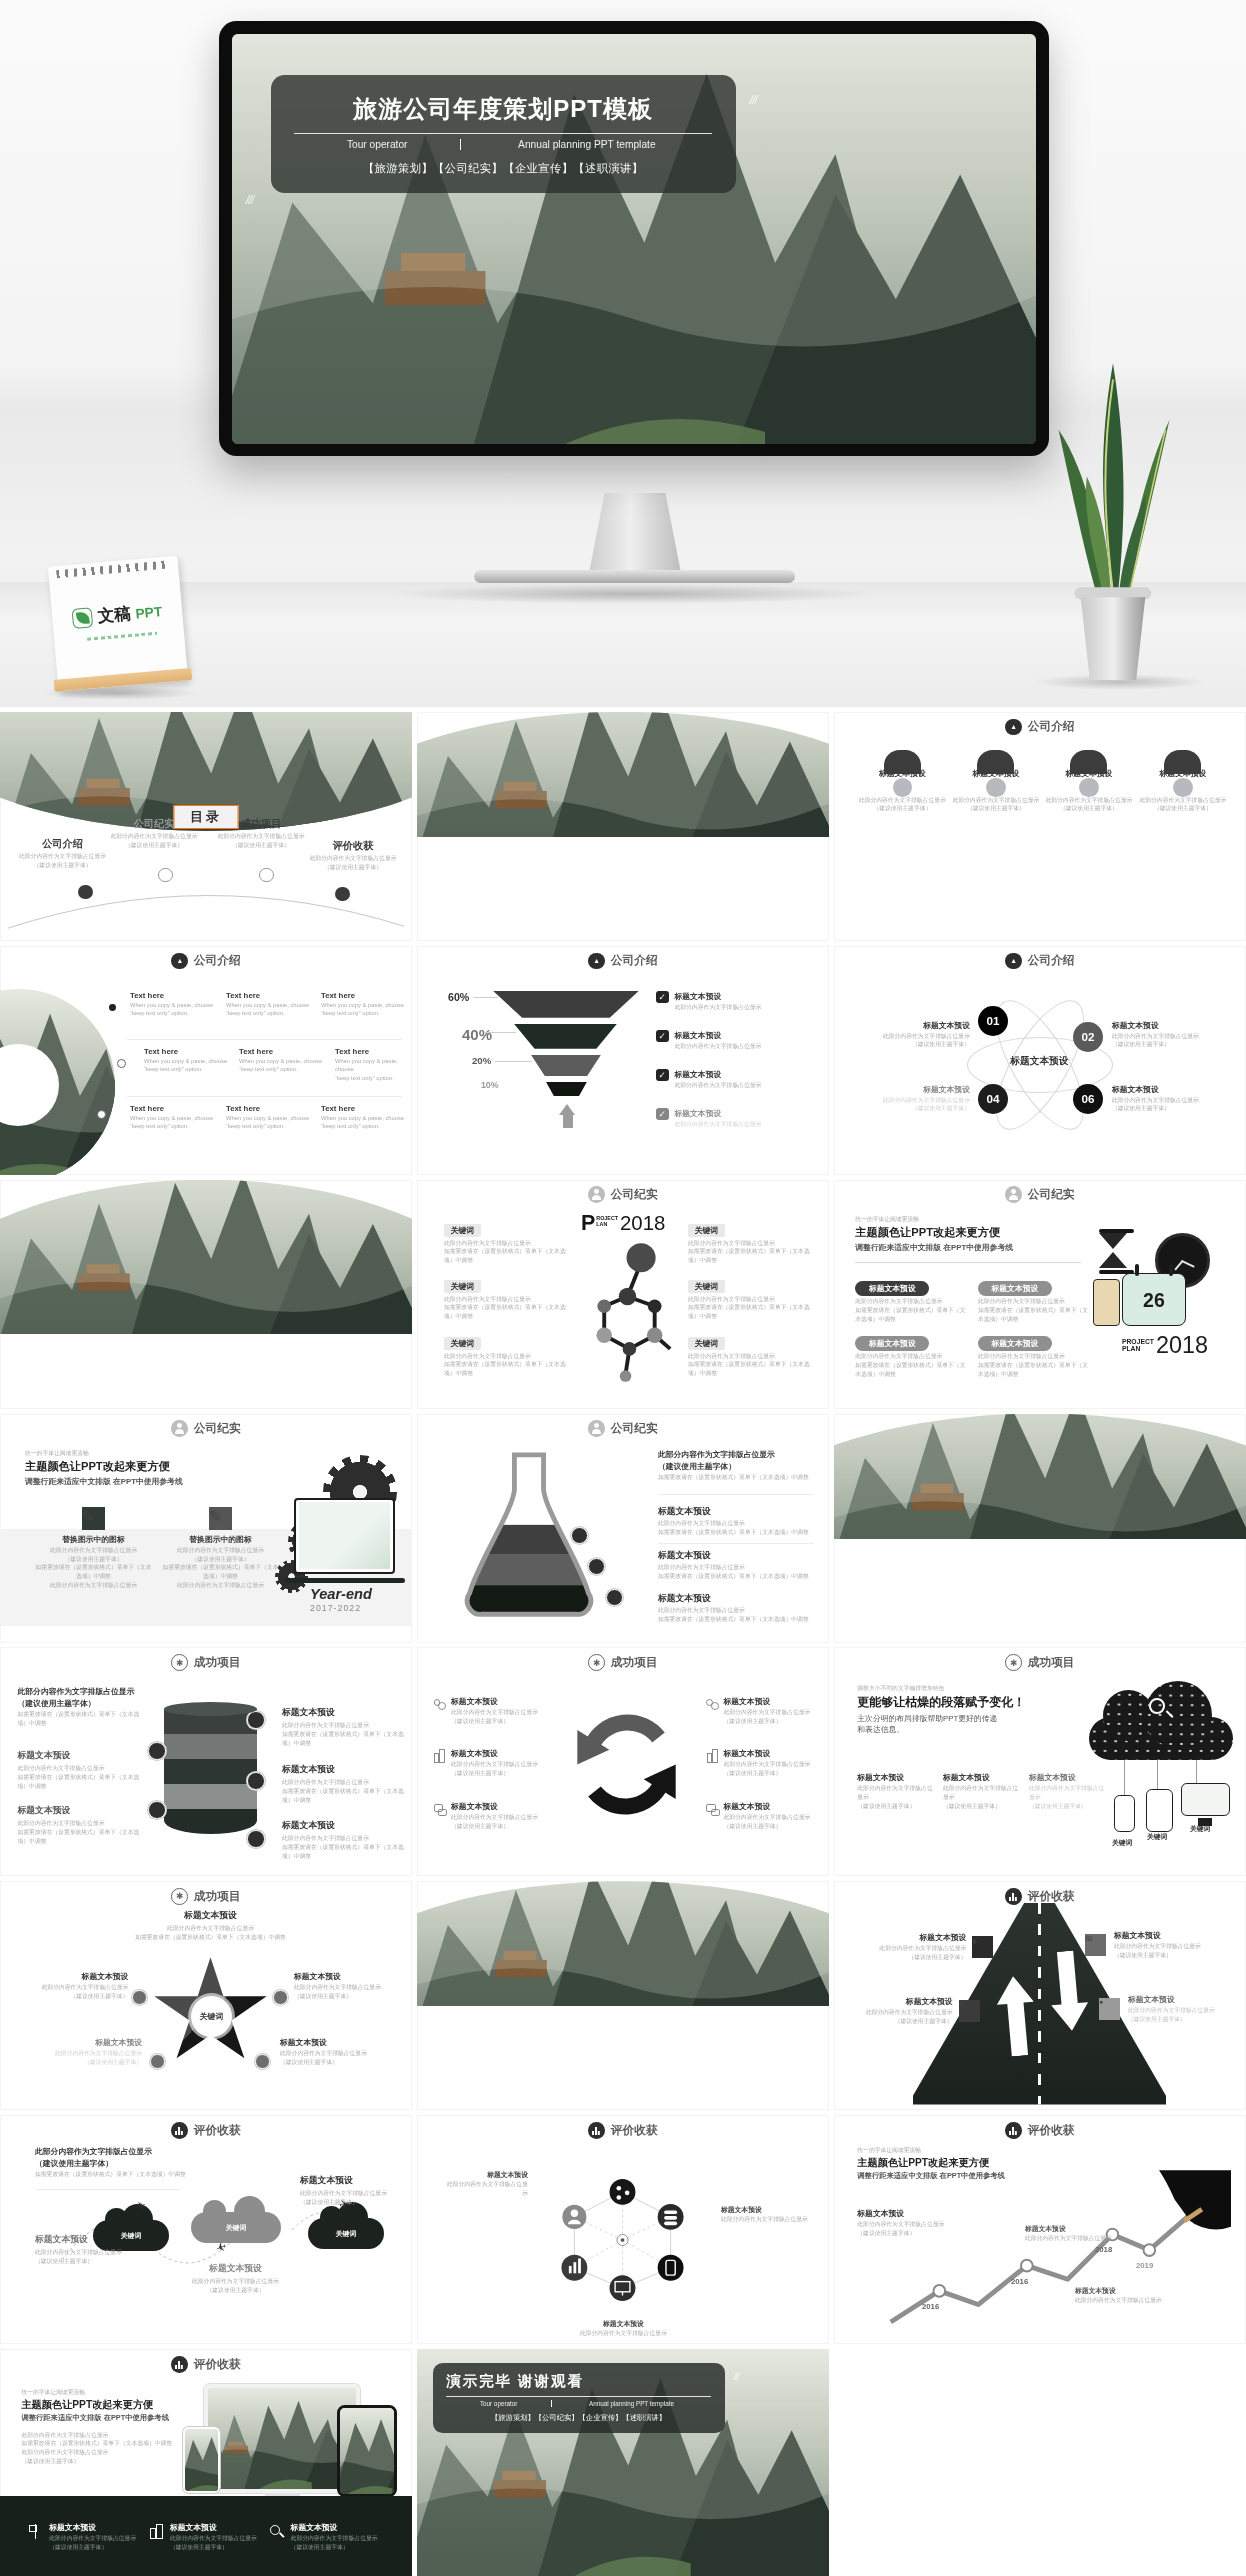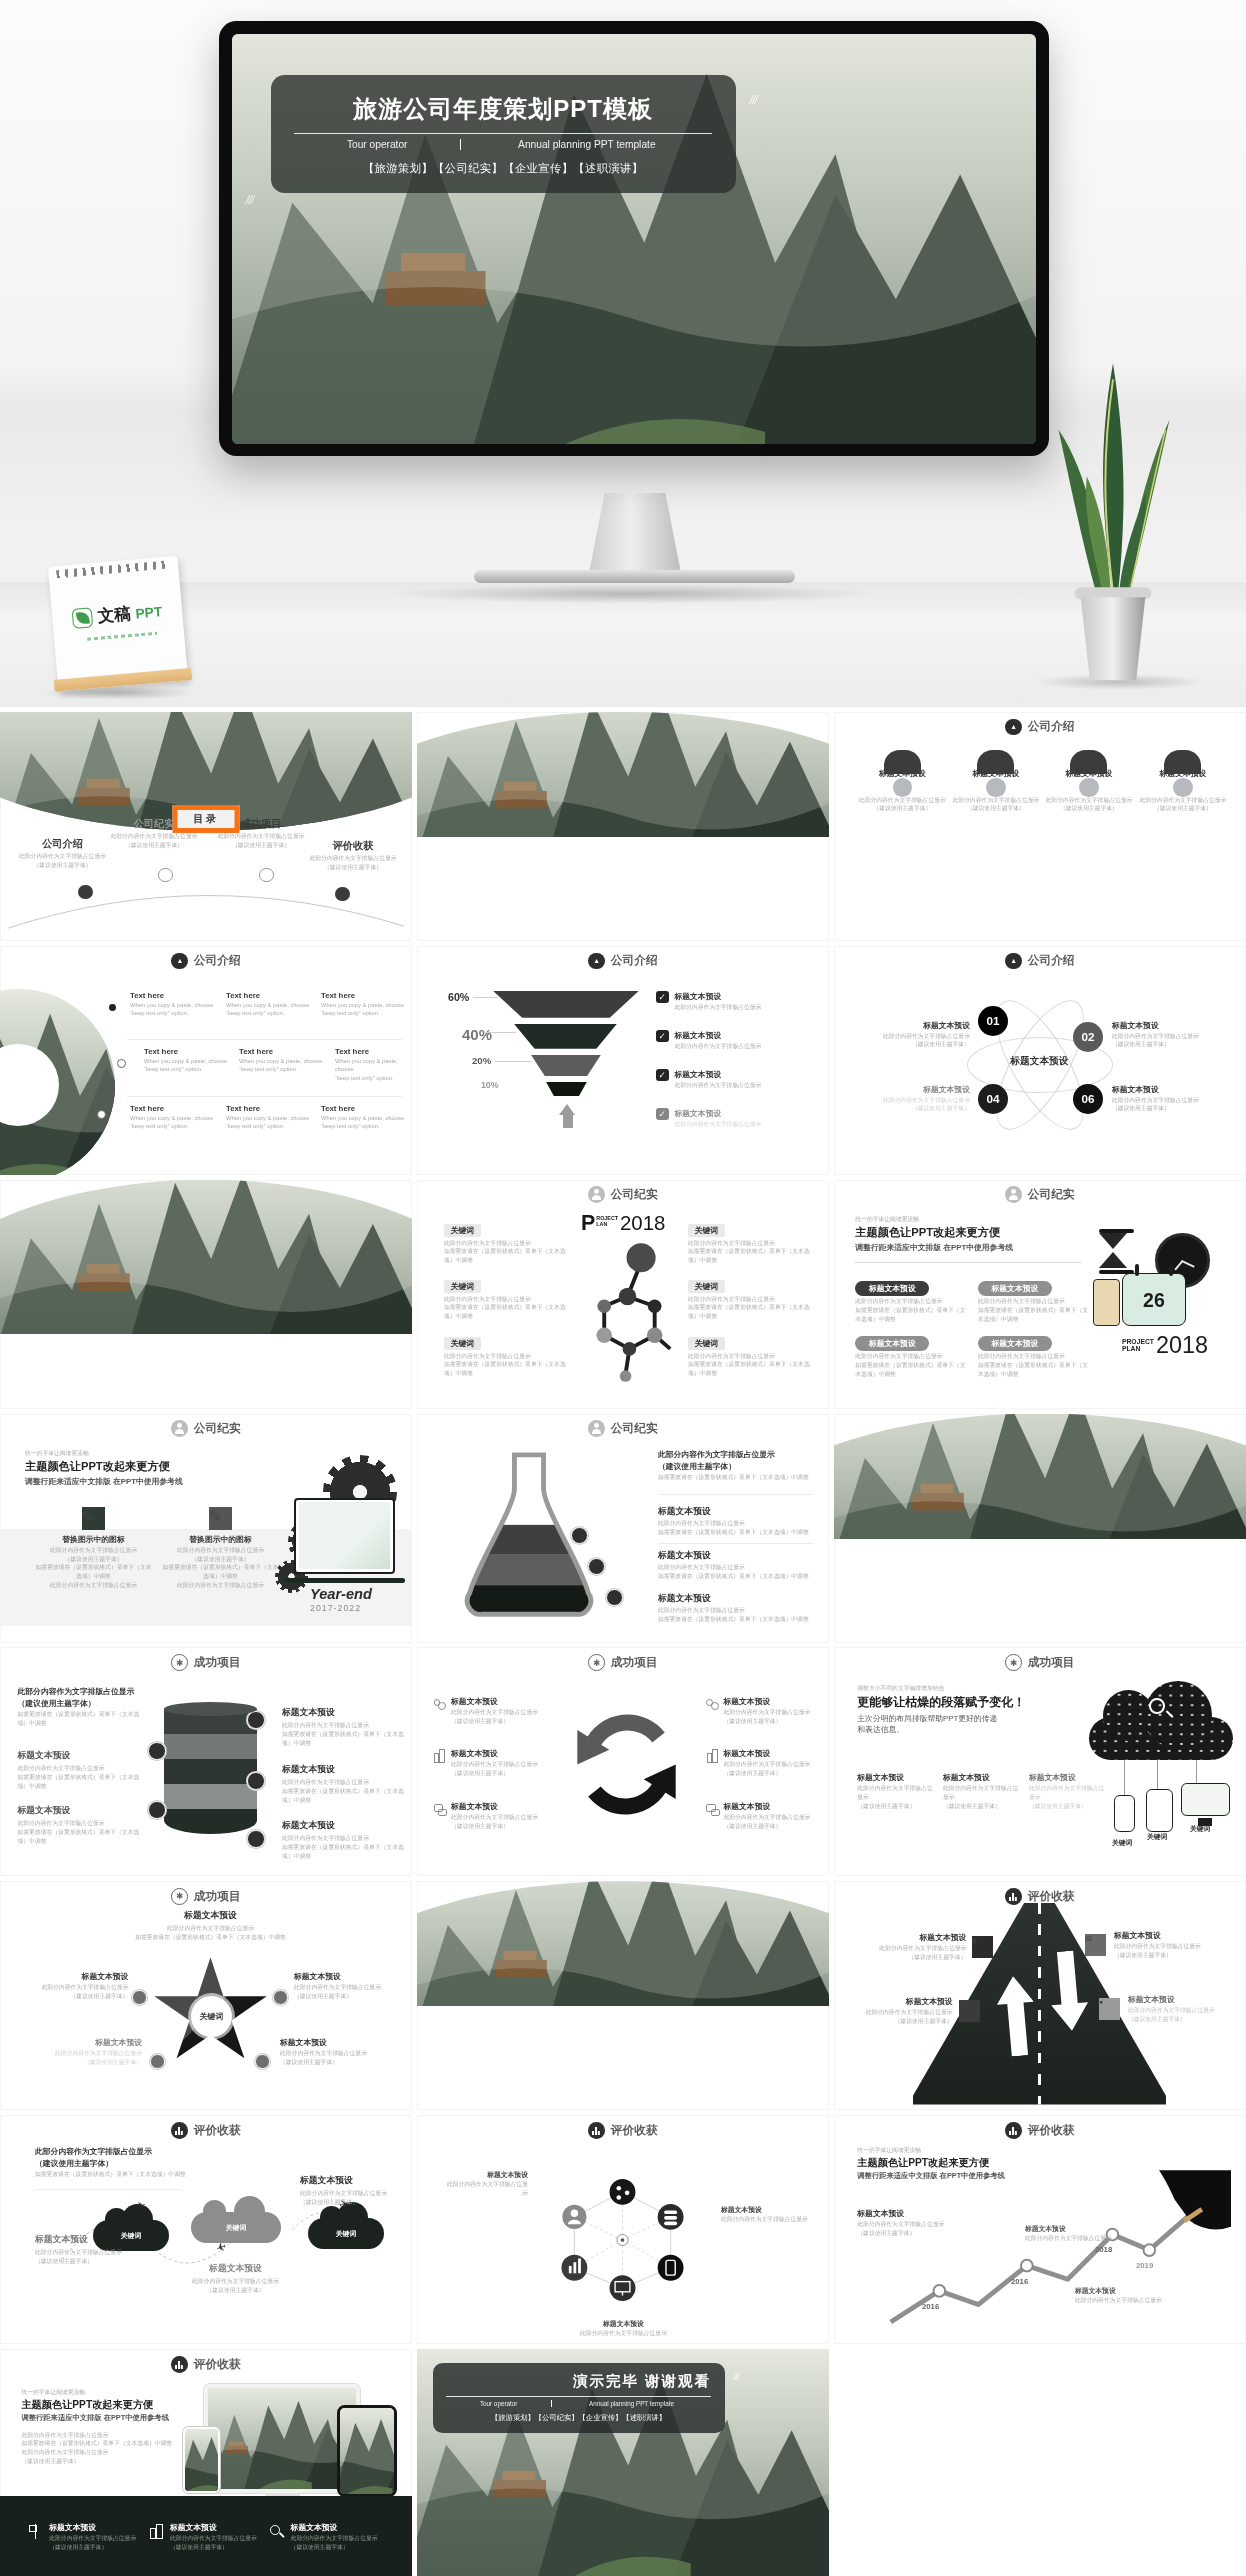--- a/index.html
+++ b/index.html
@@ -55,21 +55,21 @@
 .t6g{display:block;font-size:5.8px;color:#8f8f8f;line-height:1.5}
 .b8{display:block;font-size:7.8px;font-weight:bold;color:#3a3a3a;margin-bottom:1px}
 .b9{display:block;font-size:8.8px;font-weight:bold;color:#333;margin-bottom:1.9px}
 .tb{position:absolute}
 .ctr{text-align:center}.rgt{text-align:right}
 .arcTop{position:absolute;top:0;left:0;right:0;height:119px;clip-path:ellipse(72% 100% at 50% 0%)}
 .arcBot{position:absolute;bottom:0;left:0;right:0;height:125px;clip-path:ellipse(75% 100% at 50% 100%)}
 .secT{position:absolute;left:0;right:0;top:13.6px;text-align:center;font-size:18.5px;font-weight:bold;color:#3c3c3c;letter-spacing:2.9px}
 .secS{position:absolute;left:0;right:0;top:43px;text-align:center}
 .sic{position:absolute;left:50%;top:68px;margin-left:-9.7px;width:19.5px;height:19.5px;border-radius:50%;background:#2e2e2e;color:#fff;font-size:7.8px;display:flex;align-items:center;justify-content:center}
-.tocbox{position:absolute;left:50%;top:93px;transform:translateX(-50%);background:#f2f2f2;border:5px solid #f97316;padding:1.9px 15.6px;font-size:10px;font-weight:bold;color:#333;letter-spacing:2.9px}
+.tocbox{position:absolute;left:50%;top:93px;transform:translateX(-50%);background:#f2f2f2;border:1px solid #f97316;padding:1.9px 15.6px;font-size:13px;font-weight:bold;color:#333;letter-spacing:2.9px}
 .toci{position:absolute;width:90px;text-align:center}
 .toci b{display:block;font-size:10.2px;color:#3a3a3a;margin-bottom:1px}
 .toci.dim b{color:#999}
 .dot{position:absolute;border-radius:50%}
 .ava{width:58px;height:58px;border-radius:9.7px;background:#e6e6e8;position:relative;overflow:hidden;margin:0 auto 3.9px}
 .ava::before{content:"";position:absolute;left:50%;top:9.7px;margin-left:-9.7px;width:19.5px;height:19.5px;border-radius:50%;background:#b6babf}
 .ava::after{content:"";position:absolute;left:50%;bottom:-5.8px;margin-left:-18.5px;width:37px;height:23.4px;border-radius:15.6px 15.6px 0 0;background:#3c3c3c}
 .avc{position:absolute;width:90px;text-align:center}
 .chev{font-size:4.9px;color:#555;display:block;margin:1px 0}
 .ring{position:absolute;left:-78px;top:43px;width:193px;height:193px;border-radius:50%;overflow:hidden}
@@ -128,21 +128,21 @@
 .fitem .b8{color:#fff}
 .fitem .t6{color:#8ba092}
 .fi{position:relative;width:14.6px;height:14.6px;flex:0 0 auto;margin-top:1.9px}
 .fi.a::before{content:"";position:absolute;left:6.8px;top:0;width:1.5px;height:14.6px;background:#fff}
 .fi.a::after{content:"";position:absolute;left:1px;top:1px;width:5.8px;height:4.9px;border:1px solid #fff}
 .fi.b::before{content:"";position:absolute;left:1.9px;bottom:0;width:3.9px;height:8.8px;border:1px solid #fff}
 .fi.b::after{content:"";position:absolute;left:7.8px;bottom:0;width:4.9px;height:12.7px;border:1px solid #fff}
 .fi.c::before{content:"";position:absolute;left:1px;top:1px;width:7.8px;height:7.8px;border:1.5px solid #fff;border-radius:50%}
 .fi.c::after{content:"";position:absolute;left:9.7px;top:9.7px;width:5.8px;height:1.5px;background:#fff;transform:rotate(45deg)}
 .clbox{position:absolute;left:15.6px;top:13.6px;width:292px;border-radius:9.7px;background:rgba(38,44,40,.84);padding:9.7px 13.6px;color:#fff}
-.clbox .t{font-size:14.6px;font-weight:bold;text-align:right;letter-spacing:1.9px;border-bottom:1px solid rgba(255,255,255,.85);padding-bottom:4.9px}
+.clbox .t{font-size:14.6px;font-weight:bold;text-align:left;letter-spacing:1.9px;border-bottom:1px solid rgba(255,255,255,.85);padding-bottom:4.9px}
 .clbox .s{display:flex;font-size:6.3px;padding:2.9px 0;color:#eee}
 .clbox .s .l{flex:0 0 40%;text-align:center;border-right:1px solid #fff}
 .clbox .s .r{flex:1;text-align:center}
 .clbox .g{font-size:7.3px;text-align:center;margin-top:2.9px}
 svg{display:block}
 </style>
 </head>
 <body>
 
 <div class="hero">

